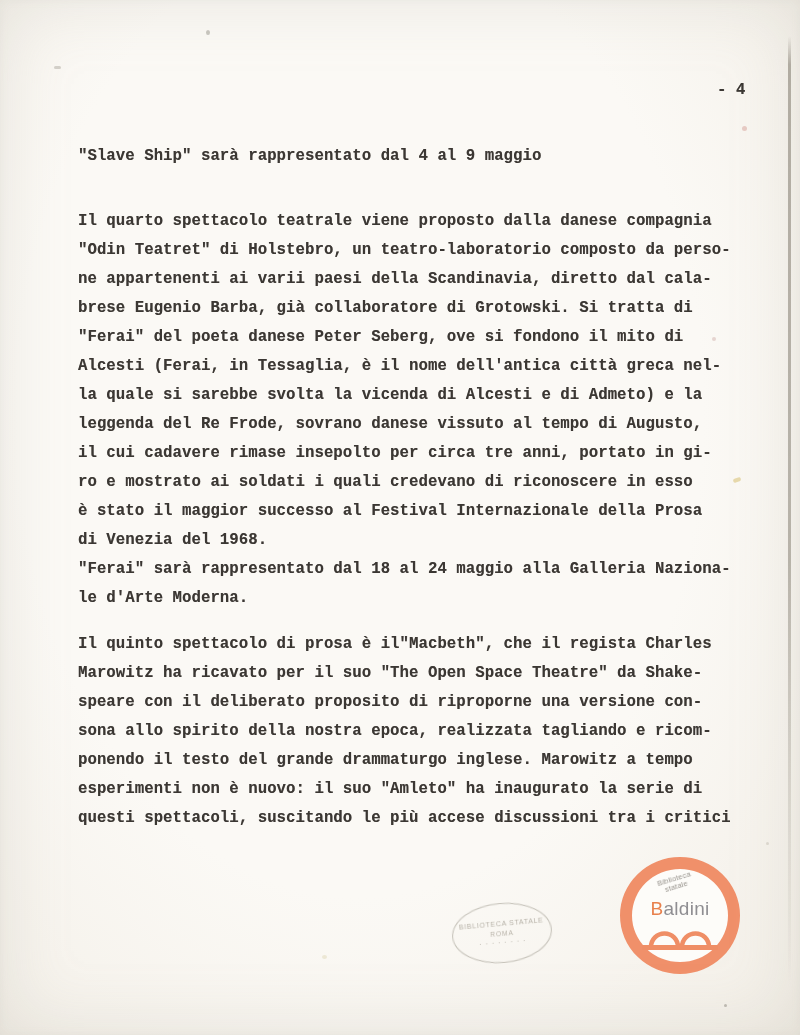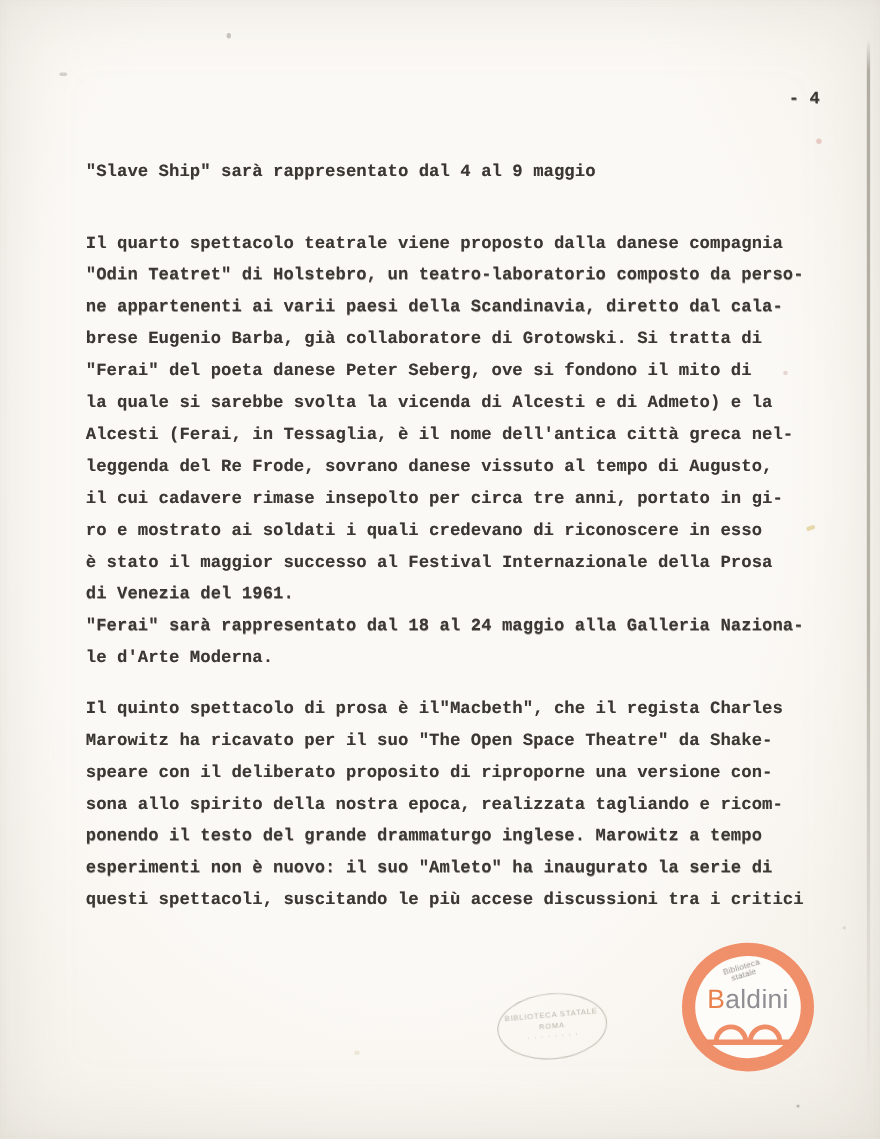--- a/index.html
+++ b/index.html
@@ -53,21 +53,21 @@
     box-sizing:border-box;border:12.5px solid #f0906a;border-radius:50%;
     background:#fdfcf9;
   }
   .logo-small{
     position:absolute;left:26px;top:6px;transform:rotate(-17deg);
     font-size:7.5px;line-height:8px;color:#98948e;text-align:center;
     letter-spacing:.2px;filter:blur(.2px);
   }
   .logo-word{
     position:absolute;left:50%;top:30px;transform:translateX(-50%);
-    font-size:24px;line-height:20px;color:#8f8e92;letter-spacing:.3px;white-space:nowrap;
+    font-size:19px;line-height:20px;color:#8f8e92;letter-spacing:.3px;white-space:nowrap;
   }
   .logo-word .init{color:#e8814d;}
   .book{position:absolute;left:50%;top:53px;transform:translateX(-50%);}
   .book path{stroke:#ef8e66;fill:none;stroke-width:4.5;}
   .book .base{stroke-width:5;}
 
   
   .speck{position:absolute;border-radius:50%;pointer-events:none;}
   .s1{left:206px;top:30px;width:4px;height:5px;background:#8a857c;opacity:.45;}
   .s2{left:54px;top:66px;width:7px;height:3px;background:#9a958c;opacity:.4;border-radius:2px;}
@@ -97,27 +97,27 @@
   <div class="typed page-number">- 4</div>
 
   <div class="typed heading">"Slave Ship" sarà rappresentato dal 4 al 9 maggio</div>
 
   <div class="para p1">
       <div class="typed line">Il quarto spettacolo teatrale viene proposto dalla danese compagnia</div>
       <div class="typed line">"Odin Teatret" di Holstebro, un teatro-laboratorio composto da perso-</div>
       <div class="typed line">ne appartenenti ai varii paesi della Scandinavia, diretto dal cala-</div>
       <div class="typed line">brese Eugenio Barba, già collaboratore di Grotowski. Si tratta di</div>
       <div class="typed line">"Ferai" del poeta danese Peter Seberg, ove si fondono il mito di</div>
+      <div class="typed line">Alcesti (Ferai, in Tessaglia, è il nome dell'antica città greca nel-</div>
       <div class="typed line">la quale si sarebbe svolta la vicenda di Alcesti e di Admeto) e la</div>
-      <div class="typed line">Alcesti (Ferai, in Tessaglia, è il nome dell'antica città greca nel-</div>
       <div class="typed line">leggenda del Re Frode, sovrano danese vissuto al tempo di Augusto,</div>
       <div class="typed line">il cui cadavere rimase insepolto per circa tre anni, portato in gi-</div>
       <div class="typed line">ro e mostrato ai soldati i quali credevano di riconoscere in esso</div>
       <div class="typed line">è stato il maggior successo al Festival Internazionale della Prosa</div>
-      <div class="typed line">di Venezia del 1961.</div>
+      <div class="typed line">di Venezia del 1968.</div>
       <div class="typed line">"Ferai" sarà rappresentato dal 18 al 24 maggio alla Galleria Naziona-</div>
       <div class="typed line">le d'Arte Moderna.</div>
     </div>
 
   <div class="para p2">
       <div class="typed line">Il quinto spettacolo di prosa è il"Macbeth", che il regista Charles</div>
       <div class="typed line">Marowitz ha ricavato per il suo "The Open Space Theatre" da Shake-</div>
       <div class="typed line">speare con il deliberato proposito di riproporne una versione con-</div>
       <div class="typed line">sona allo spirito della nostra epoca, realizzata tagliando e ricom-</div>
       <div class="typed line">ponendo il testo del grande drammaturgo inglese. Marowitz a tempo</div>

